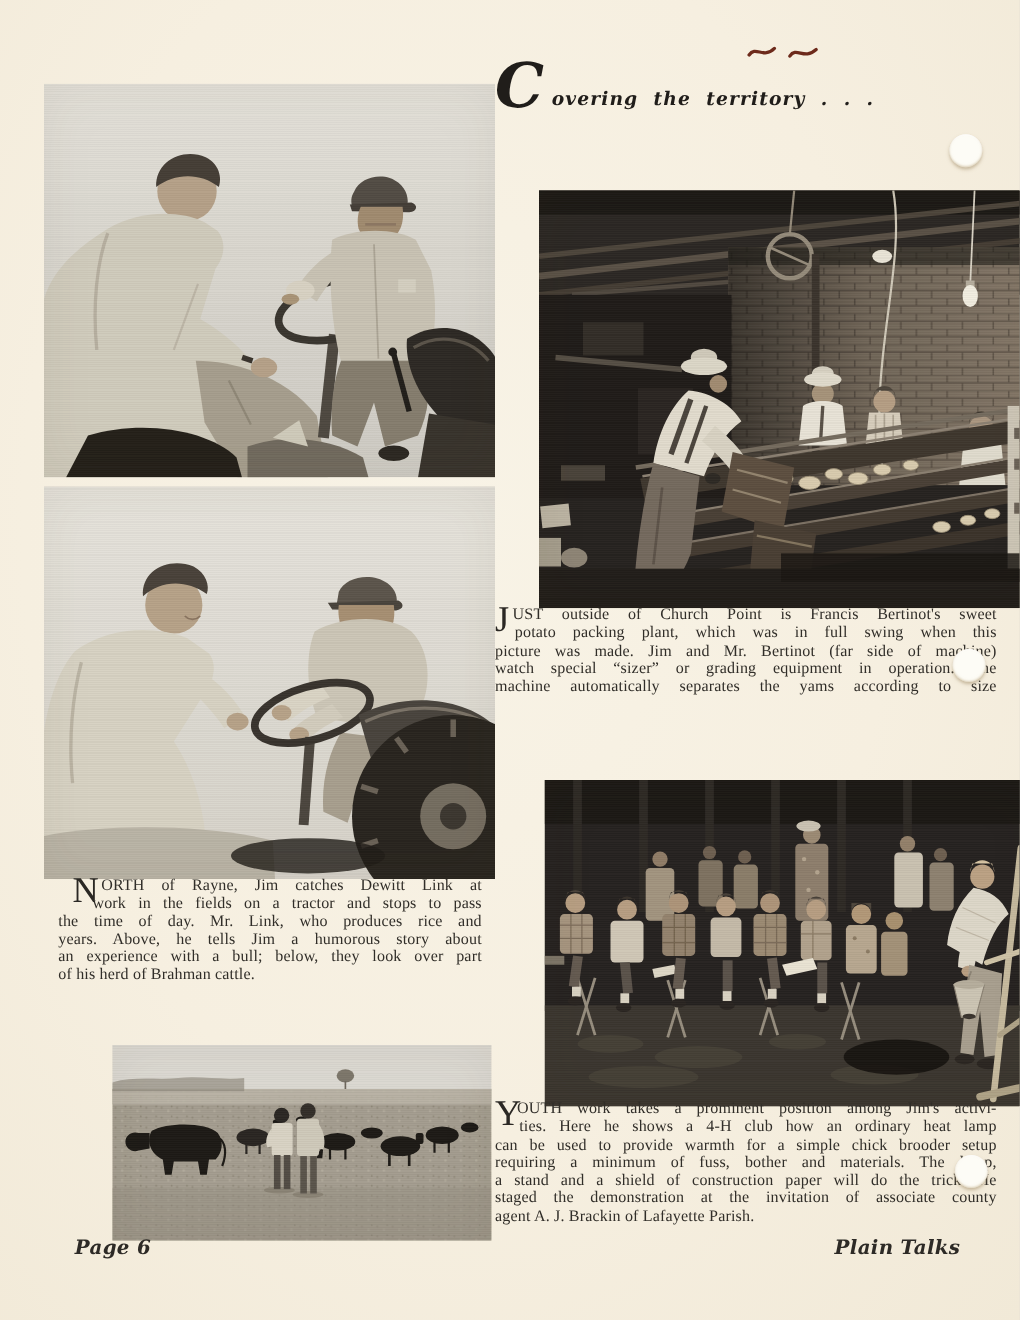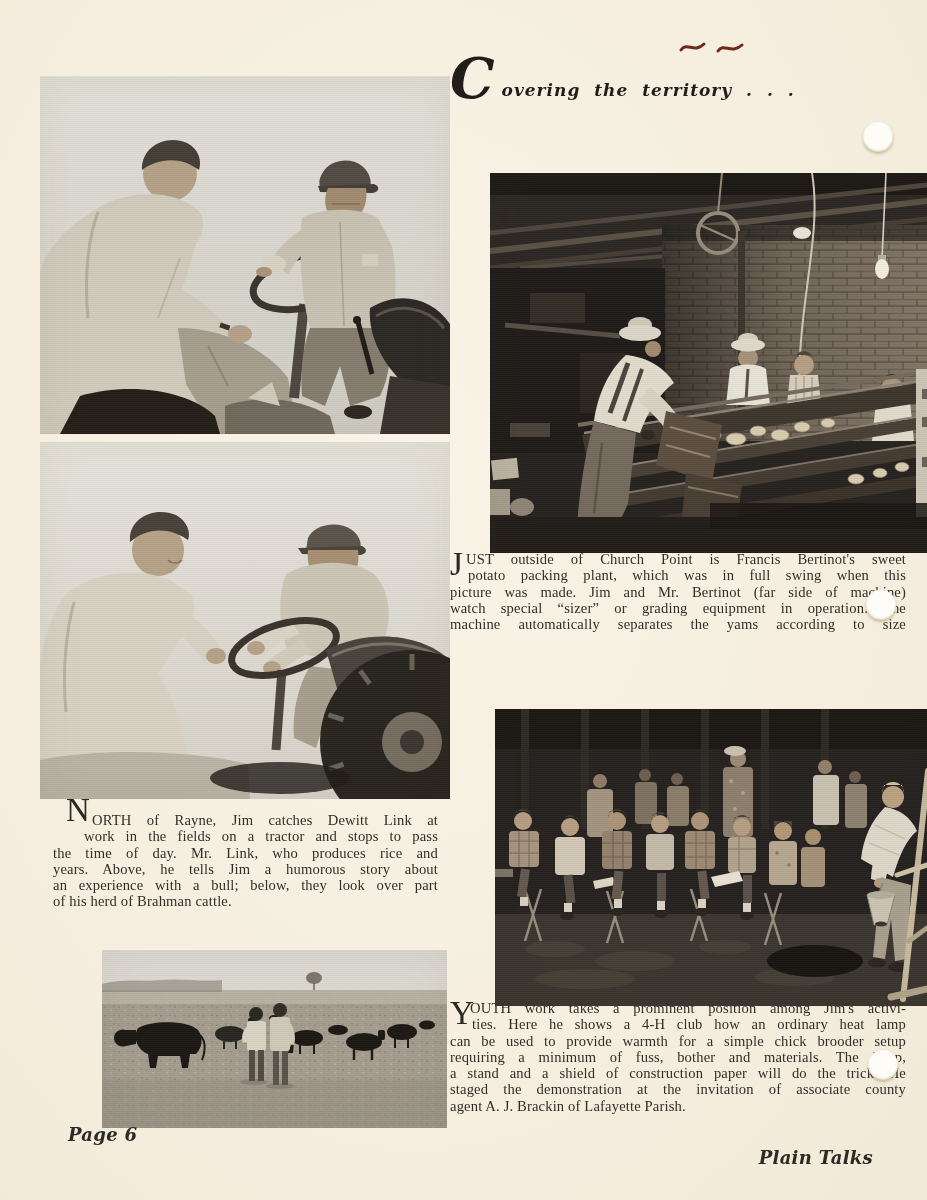--- a/index.html
+++ b/index.html
@@ -25,35 +25,35 @@
   .hC{font-size:56px;line-height:.82;letter-spacing:0;}
   .hT{font-size:17px;line-height:1;margin-left:7px;padding-bottom:3px;letter-spacing:1px;word-spacing:7px;}
   .squiggle{position:absolute;left:678px;top:38px;width:72px;height:18px;}
   
   .caption{position:absolute;font-size:14.6px;line-height:16.3px;letter-spacing:.15px;color:#312e29;}
   .cl{text-align:justify;text-align-last:justify;}
   .cl.last{text-align-last:left;}
   .dc{position:absolute;top:-3px;left:0;font-size:33px;line-height:1;color:#2b2824;}
   .cap-rayne{left:53px;top:797px;width:385px;}
   .cap-rayne .dc{left:13px;}
-  .cap-rayne .i1{padding-left:39px;margin-top:15px;}
+  .cap-rayne .i1{padding-left:39px;}
   .cap-rayne .i2{padding-left:31px;}
   .cap-just{left:450px;top:551px;width:456px;}
   .cap-just .dc{left:0;}
   .cap-just .i1{padding-left:16px;}
   .cap-just .i2{padding-left:18px;}
   .cap-youth{left:450px;top:1000px;width:456px;}
   .cap-youth .dc{left:0;}
   .cap-youth .i1{padding-left:20px;}
   .cap-youth .i2{padding-left:22px;}
   
   .folio{position:absolute;top:1124px;font-family:"DejaVu Serif", serif;font-style:italic;font-weight:bold;
     font-size:18px;color:#2d2a26;letter-spacing:.3px;}
   .folio-left{left:68px;}
-  .folio-right{right:54px;margin-top:23px;}
+  .folio-right{right:54px;}
   
   .hole{position:absolute;width:30px;height:30px;border-radius:50%;background:#fdfcf6;
     box-shadow:0 2px 3px rgba(158,136,98,.5), inset 0 -1px 2px rgba(196,176,138,.55), inset 0 1px 1px rgba(255,255,255,.9);}
   .hole1{left:863px;top:122px;}
   .hole2{left:866px;top:590px;}
   .hole3{left:868px;top:1050px;}
 </style>
 </head>
 <body>
 

